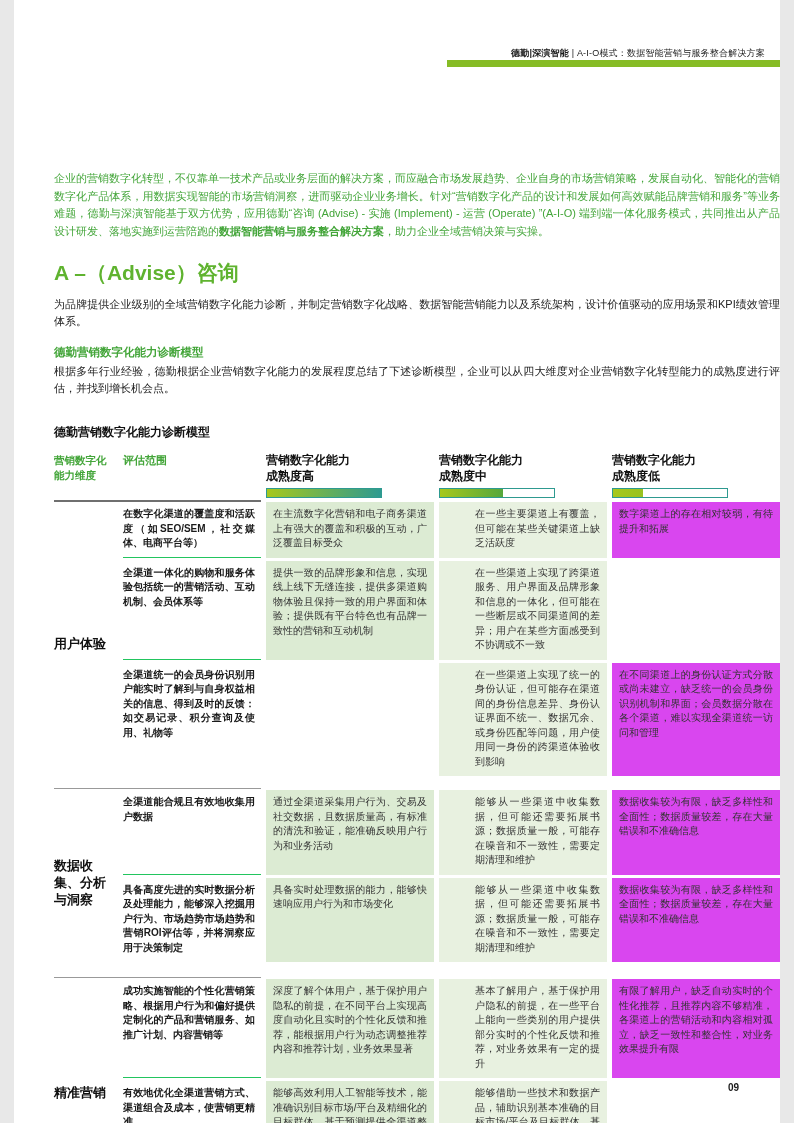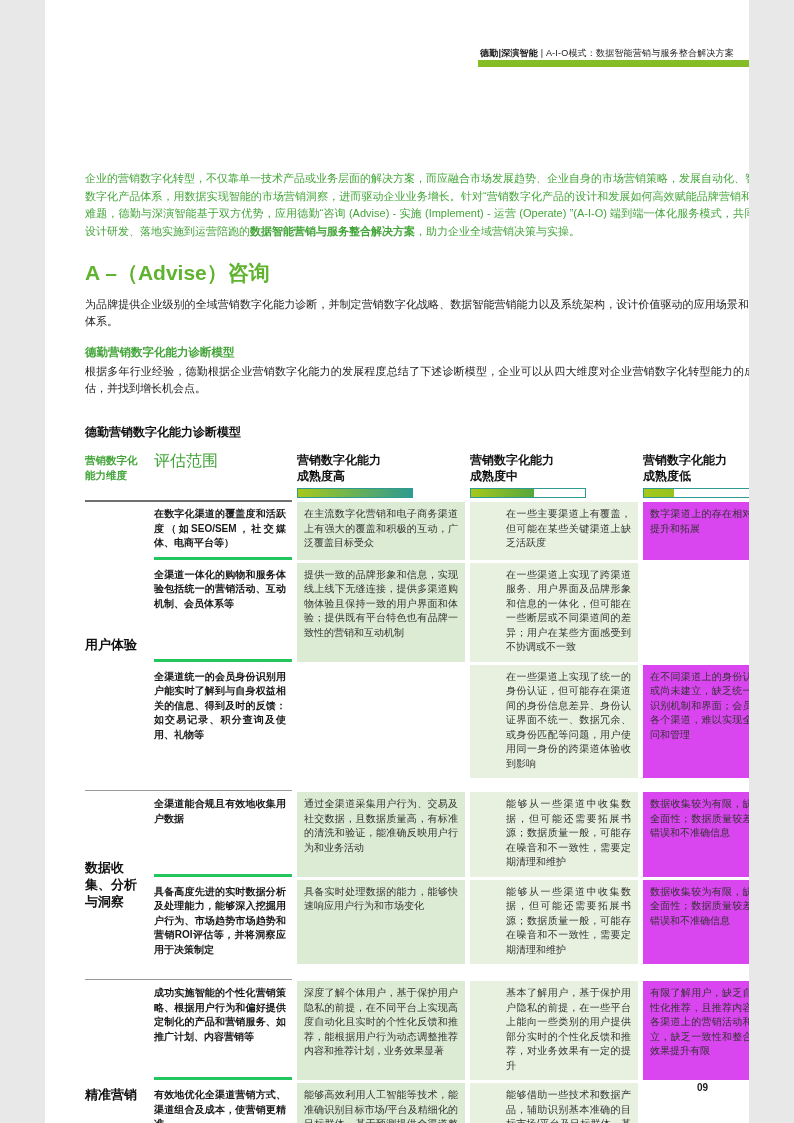--- a/index.html
+++ b/index.html
@@ -1,19 +1,19 @@
 <!DOCTYPE html>
 <html><head>
 <meta charset="utf-8">
 <style>
   * { box-sizing: border-box; margin: 0; padding: 0; }
   html,body { background:#e8e8e8; }
   .page {
     position: relative;
-    width: 704px; height: 1123px;
+    width: 766px; height: 1123px;
     margin: 0 auto;
     background: #ffffff;
     font-family: "Liberation Sans", sans-serif;
     overflow: hidden;
   }
   
   .doc-header {
     position: absolute; top: 47px; right: 15px;
     font-size: 9px; color: #1a1a1a; letter-spacing: .2px;
     white-space: nowrap;
@@ -52,21 +52,21 @@
   }
 
   
   .grid-cols {
     display: grid;
     grid-template-columns: 64px 138px 1fr 1fr 1fr;
     column-gap: 5px;
   }
   .thead { margin-top: 12px; grid-template-rows: auto 18px; }
   .h-dim   { grid-column: 1; grid-row: 1 / span 2; color:#43A539; font-weight:bold; font-size:10.5px; line-height:15px; white-space:pre-line; }
-  .h-scope { grid-column: 2; grid-row: 1 / span 2; color:#43A539; font-weight:normal; font-size:16px; line-height:15px; }
+  .h-scope { grid-column: 2; grid-row: 1 / span 2; color:#43A539; font-weight:bold; font-size:11px; line-height:15px; }
   .h-mat   { grid-row: 1; font-weight:bold; font-size:12px; line-height:15.5px; color:#111; white-space:pre-line; }
   .h-mat.c3 { grid-column:3; } .h-mat.c4 { grid-column:4; } .h-mat.c5 { grid-column:5; }
   .h-barwrap { grid-row: 2; align-self:start; margin-top:4px; width:69%; height:10px;
                border:1px solid #2E9A90; background:#fff; }
   .h-barwrap.c3 { grid-column:3; } .h-barwrap.c4 { grid-column:4; } .h-barwrap.c5 { grid-column:5; }
   .h-fill { height:100%; }
   .h-fill.f-high { background: linear-gradient(90deg,#A6C81C,#2E9A90); }
   .h-fill.f-mid  { background: linear-gradient(90deg,#A6C81C,#55A73C); }
   .h-fill.f-low  { background: linear-gradient(90deg,#A6C81C,#98C21F); }
   .h-topline { grid-column: 1 / span 2; grid-row: 2; align-self: end; height: 2px; background: #6f6f6f; }
@@ -77,21 +77,21 @@
   }
   .dim {
     grid-column: 1; grid-row: 1 / span 6; align-self: center;
     font-weight: bold; font-size: 13px; color:#111; line-height: 17px; white-space: pre-line;
   }
   .scope {
     grid-column: 2;
     font-weight: bold; font-size: 10px; line-height: 14.5px; color:#1a1a1a;
     padding: 5px 6px 6px 0; text-align: justify;
   }
-  .scope.sep { border-bottom: 3px solid #22c55e; }
+  .scope.sep { border-bottom: 1px solid #22c55e; }
   .cell {
     font-size: 10px; line-height: 14.5px; color: #333333;
     padding: 5px 7px 7px 7px; text-align: justify;
   }
   .cell.high { grid-column: 3; background: #DCEBD3; }
   .cell.mid  { grid-column: 4; background: #E8F1E0; padding-left: 36px; }
   .cell.low  { grid-column: 5; background: #d946ef; }
 
   .page-number {
     position: absolute; right: 41px; bottom: 30px;

